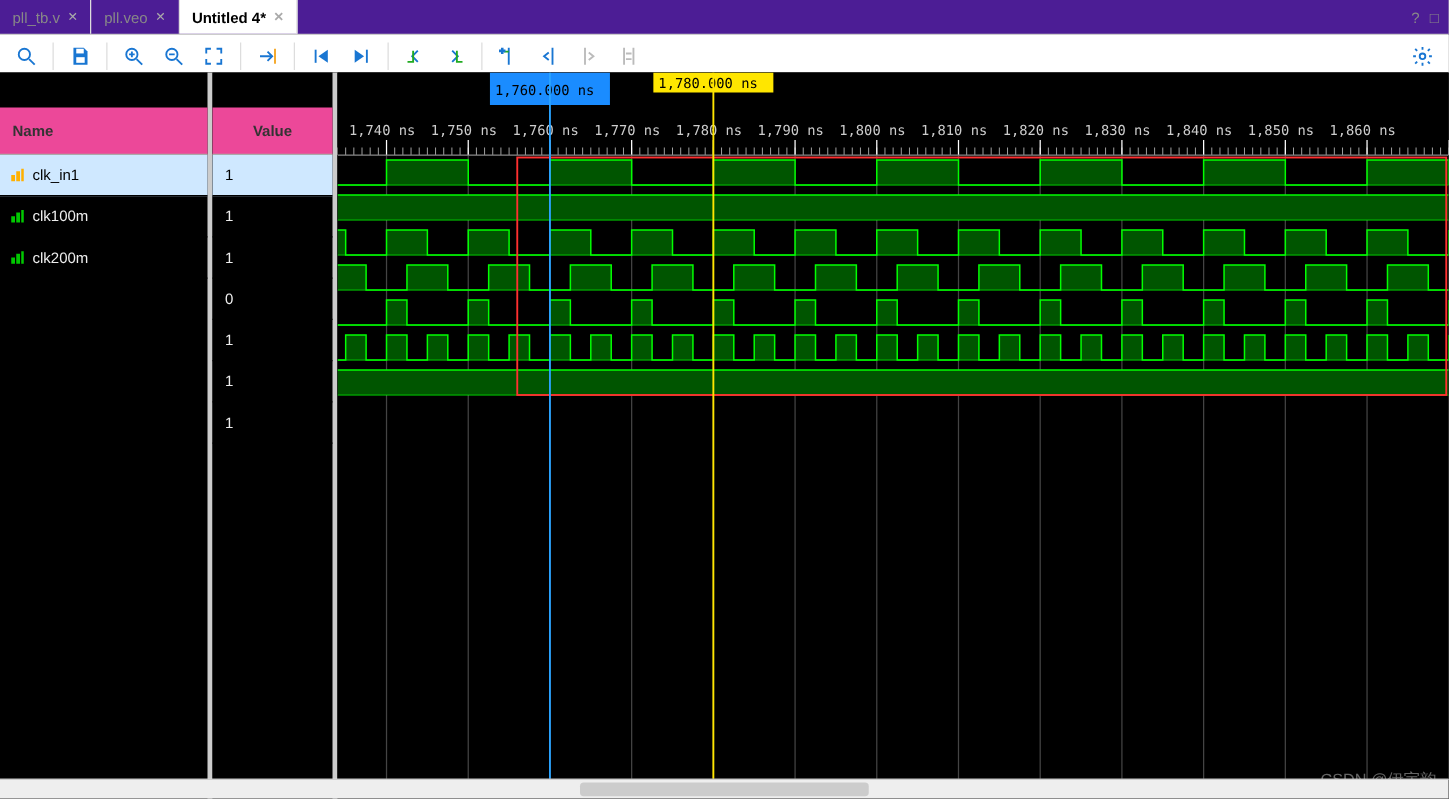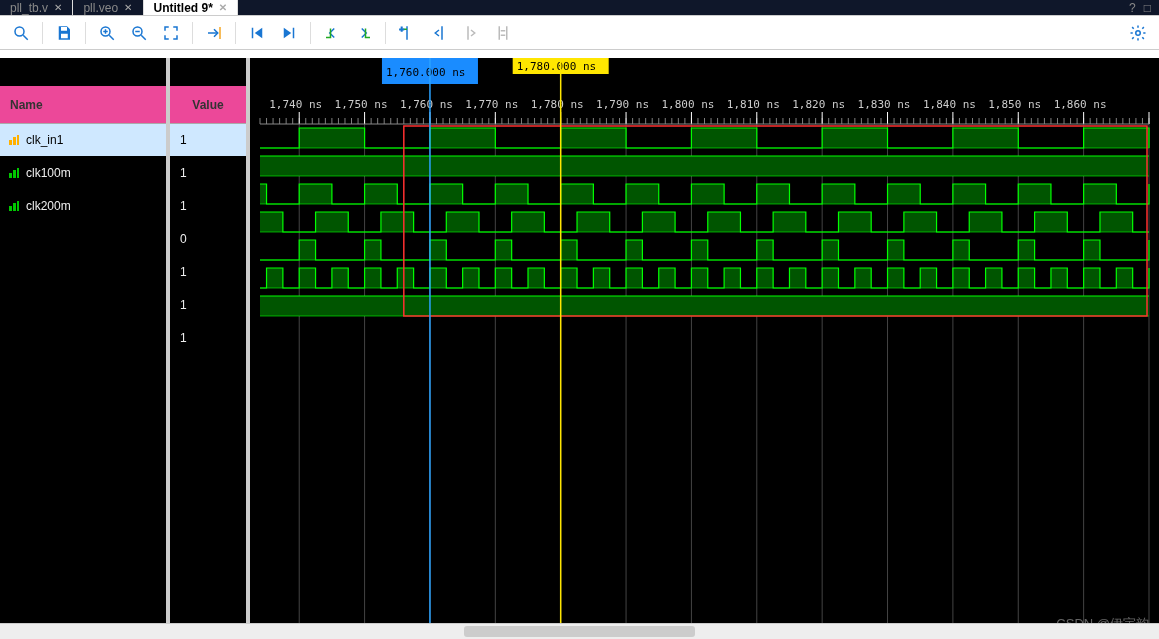--- a/index.html
+++ b/index.html
@@ -7,22 +7,22 @@
     font-family: "Segoe UI", Arial, sans-serif;
     font-size: 12px;
     background: #fff;
     width: 1159px;
     height: 639px;
     overflow: hidden;
     position: relative;
   }
   
   .tabs {
-    height: 16px;
-    background: #0f172a;
+    height: 28px;
+    background: #4c1d95;
     display: flex;
     align-items: stretch;
     border-bottom: 1px solid #ccc;
   }
   .tab {
     display: flex;
     align-items: center;
     padding: 0 10px;
     color: #888;
     border-right: 1px solid #ddd;
@@ -53,21 +53,21 @@
   .tbtn.disabled { color: #bbb; }
   
   .main {
     position: absolute;
     top: 58px; left: 0; right: 0; bottom: 0;
     display: flex;
     background: #000;
   }
   .panel { background: #000; }
   .panel.name { width: 170px; border-right: 4px solid #ccc; }
-  .panel.value { width: 80px; border-right: 4px solid #ccc; }
+  .panel.value { width: 100px; border-right: 4px solid #ccc; }
   .panel.wave { flex: 1; position: relative; }
   .hdr {
     height: 38px;
     background: #ec4899;
     border-bottom: 1px solid #aaa;
     display: flex; align-items: center;
     padding: 0 10px;
     font-weight: bold;
     color: #333;
     margin-top: 28px;
@@ -118,21 +118,21 @@
 <div class="tabs">
   <div class="tab">
     <span>pll_tb.v</span>
     <span class="x">✕</span>
   </div>
   <div class="tab">
     <span>pll.veo</span>
     <span class="x">✕</span>
   </div>
   <div class="tab active">
-    <span>Untitled 9*</span>
+    <span>Untitled 4*</span>
     <span class="x">✕</span>
   </div>
   <div class="tabs-right">
     <span>?</span>
     <span>□</span>
   </div>
 </div>
 
 <div class="toolbar">
   <div class="tbtn">

